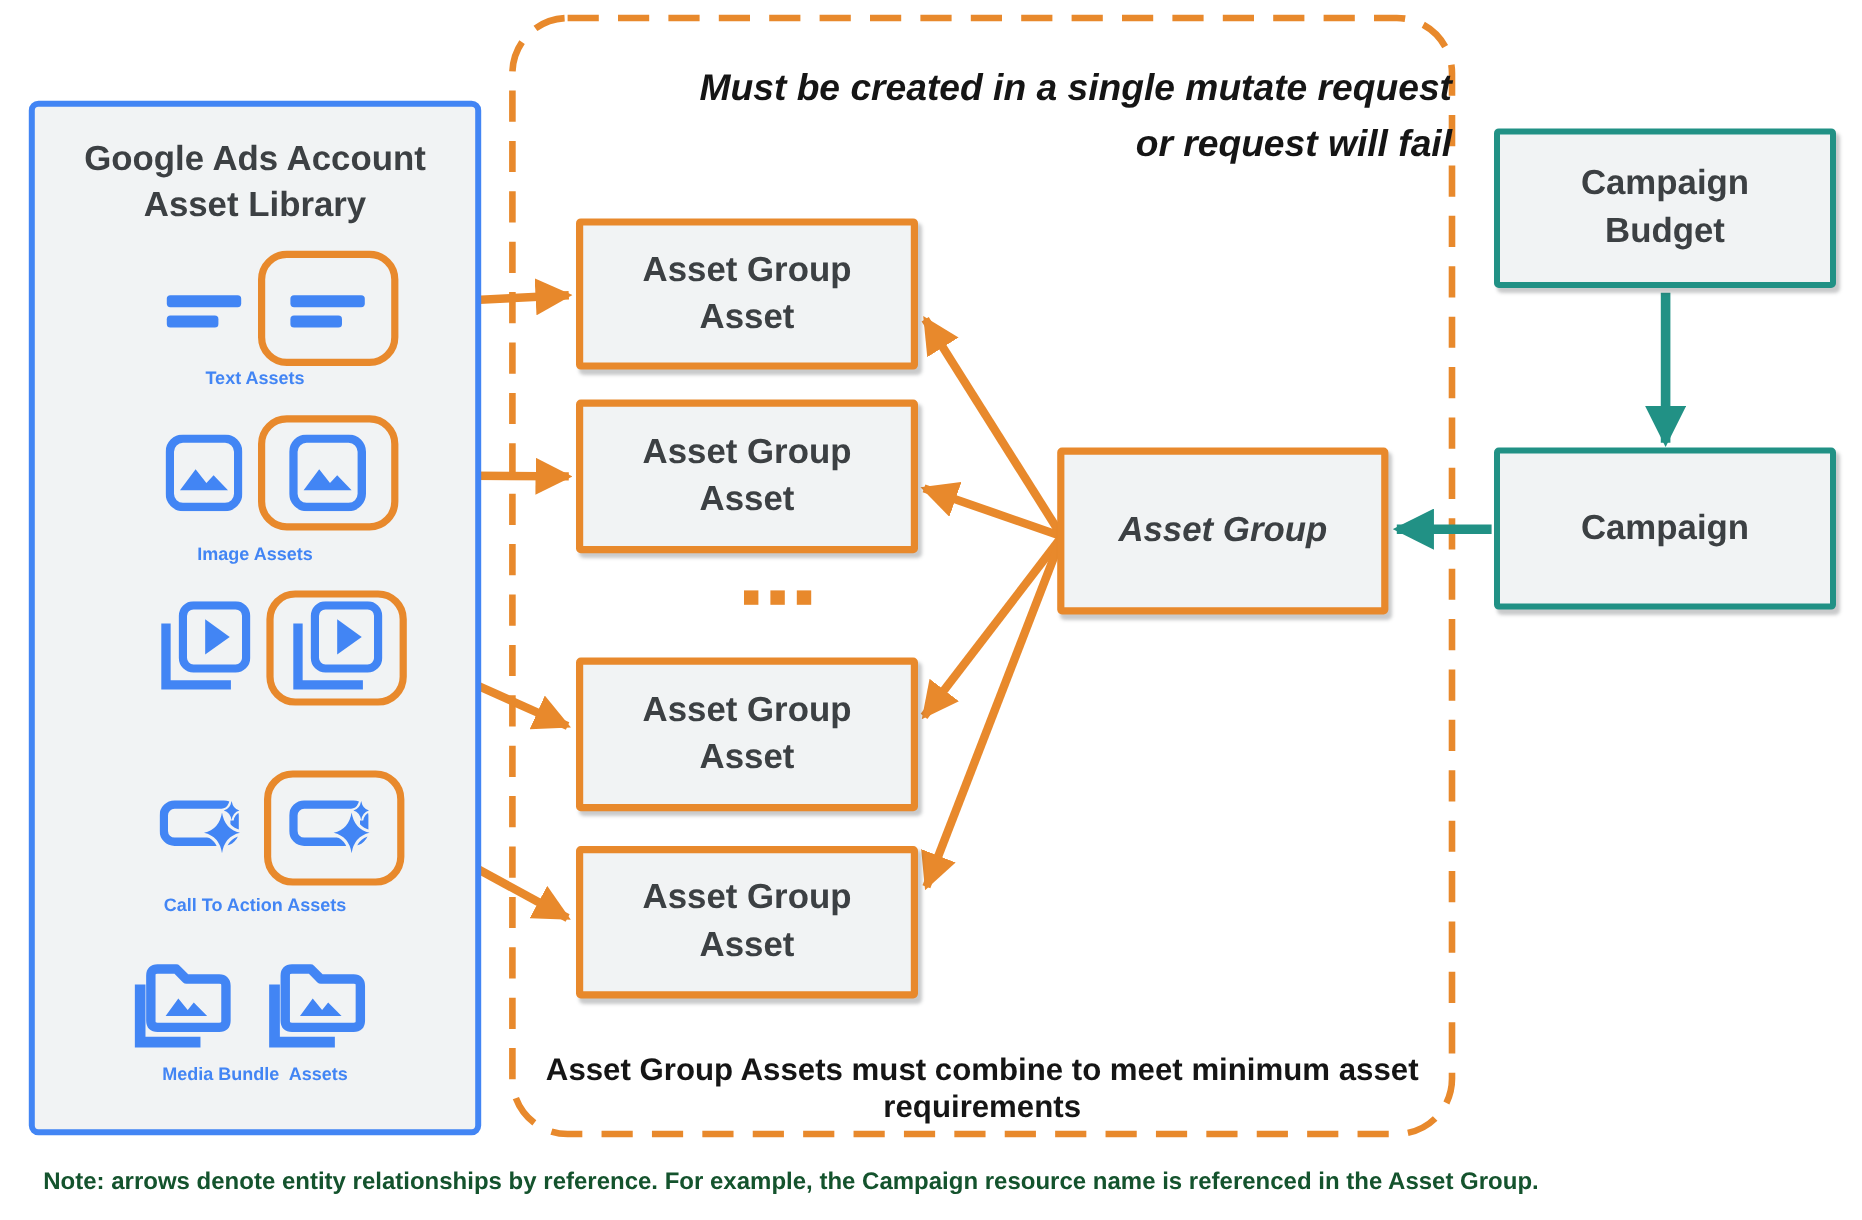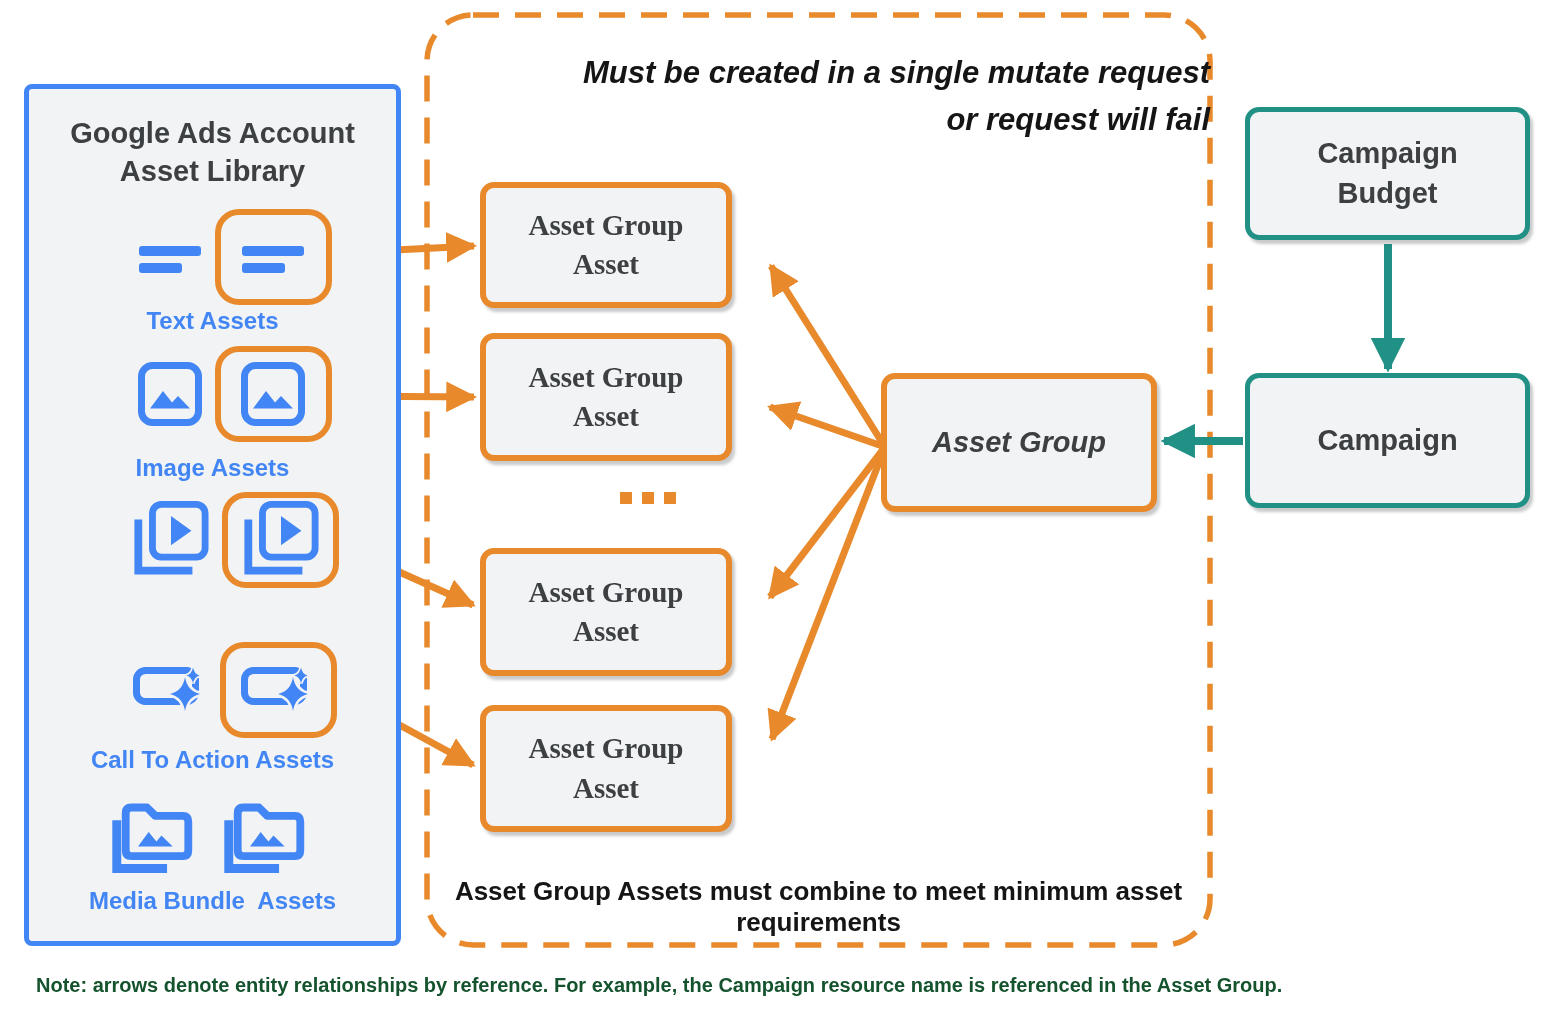--- a/index.html
+++ b/index.html
@@ -42,39 +42,39 @@
   .hl-box{
     border:6px solid var(--orange);
     border-radius:24px;
     width:117px;height:96px;
     display:flex;align-items:center;justify-content:center;
     flex:0 0 auto;
   }
   .lib-icon{display:block;flex:0 0 auto;}
   .lib-label{
     position:absolute;left:0;width:100%;
-    text-align:center;color:var(--blue);font-weight:bold;font-size:24px;
+    text-align:center;color:var(--blue);font-weight:bold;font-size:15px;
     white-space:pre;
   }
 
   
   .ebox{
     background:var(--fill);
-    border-radius:14px;
+    border-radius:4px;
     display:flex;align-items:center;justify-content:center;
     text-align:center;font-weight:bold;font-size:29px;line-height:1.35;
     color:var(--dark);
     box-shadow:3px 4px 3px rgba(60,64,67,.28);
   }
   .ebox.orange{border:6px solid var(--orange);}
   .ebox.teal{border:5px solid var(--teal);}
   .wrap-narrow{max-width:215px;}
   .wrap-budget{max-width:160px;}
 
-  .aga{left:480px;width:252px;font-family:Liberation Serif, serif;}
+  .aga{left:480px;width:285px;}
   #aga1{top:182px;height:126px;}
   #aga2{top:333px;height:128px;}
   #aga3{top:548px;height:128px;}
   #aga4{top:705px;height:127px;}
   #asset-group{left:881px;top:373px;width:276px;height:139px;font-style:italic;}
   #campaign-budget{left:1245px;top:107px;width:285px;height:133px;}
   #campaign{left:1245px;top:373px;width:285px;height:135px;}
 
   
   .mutate-title{

